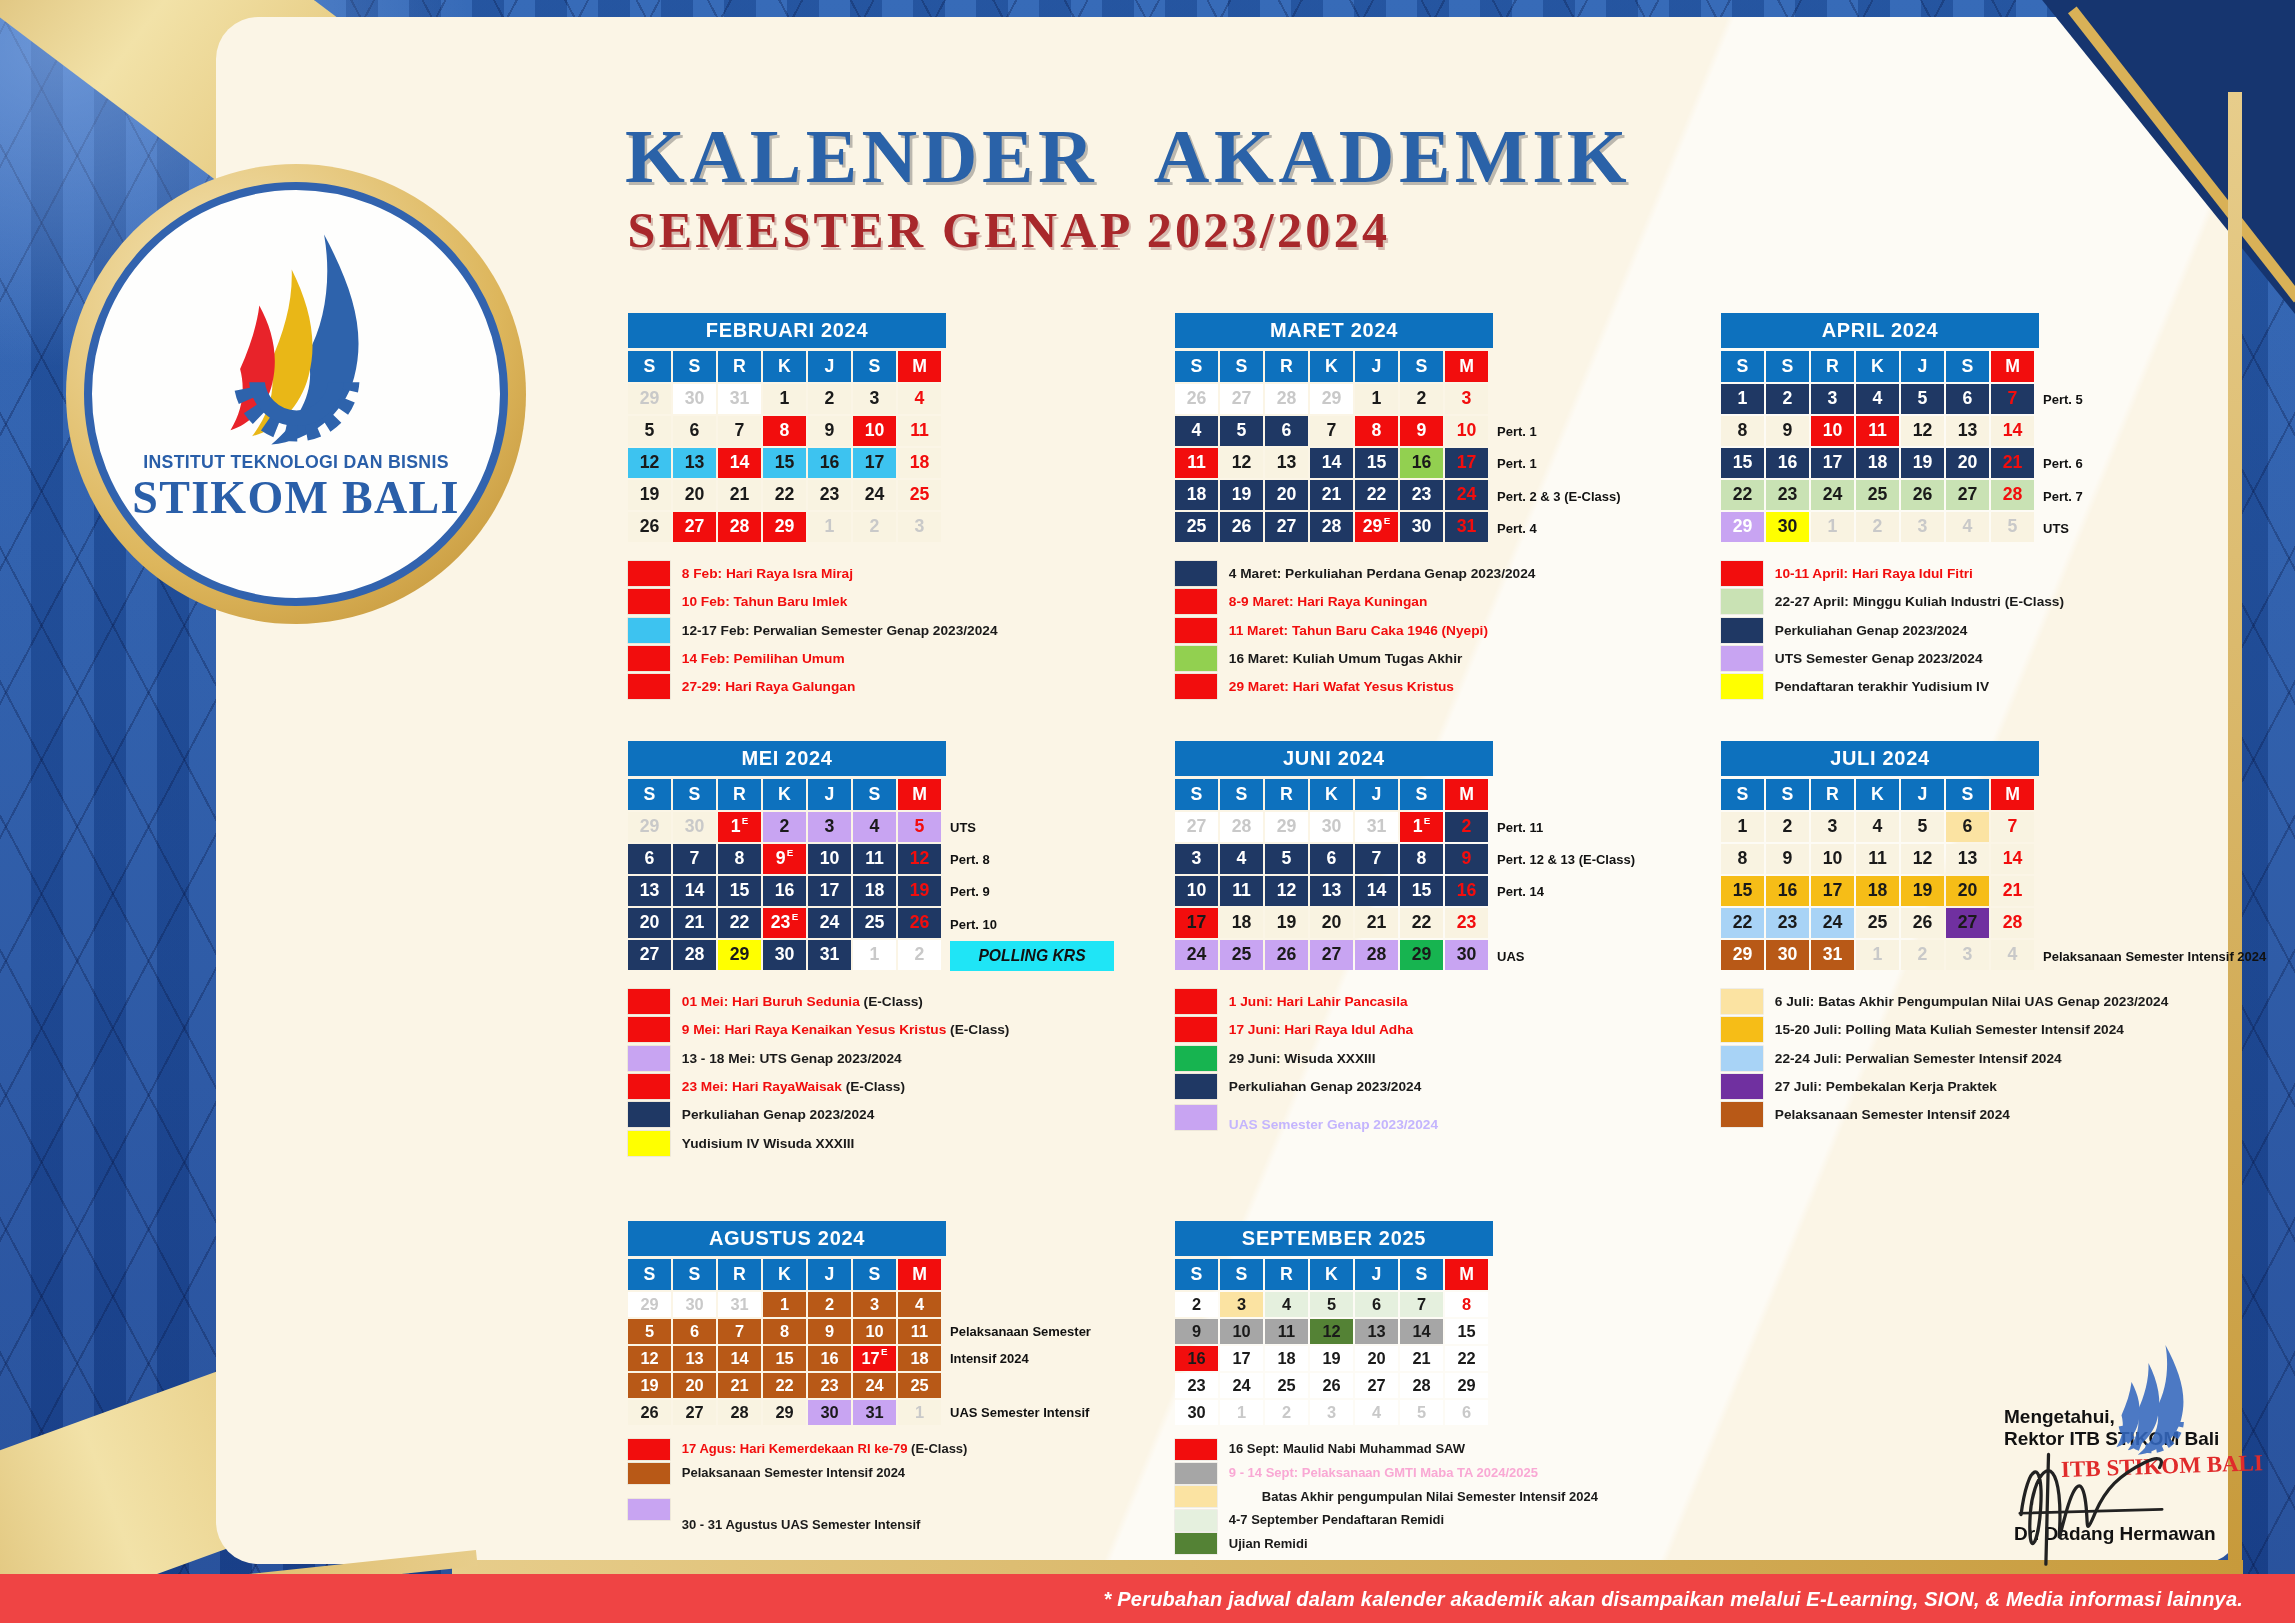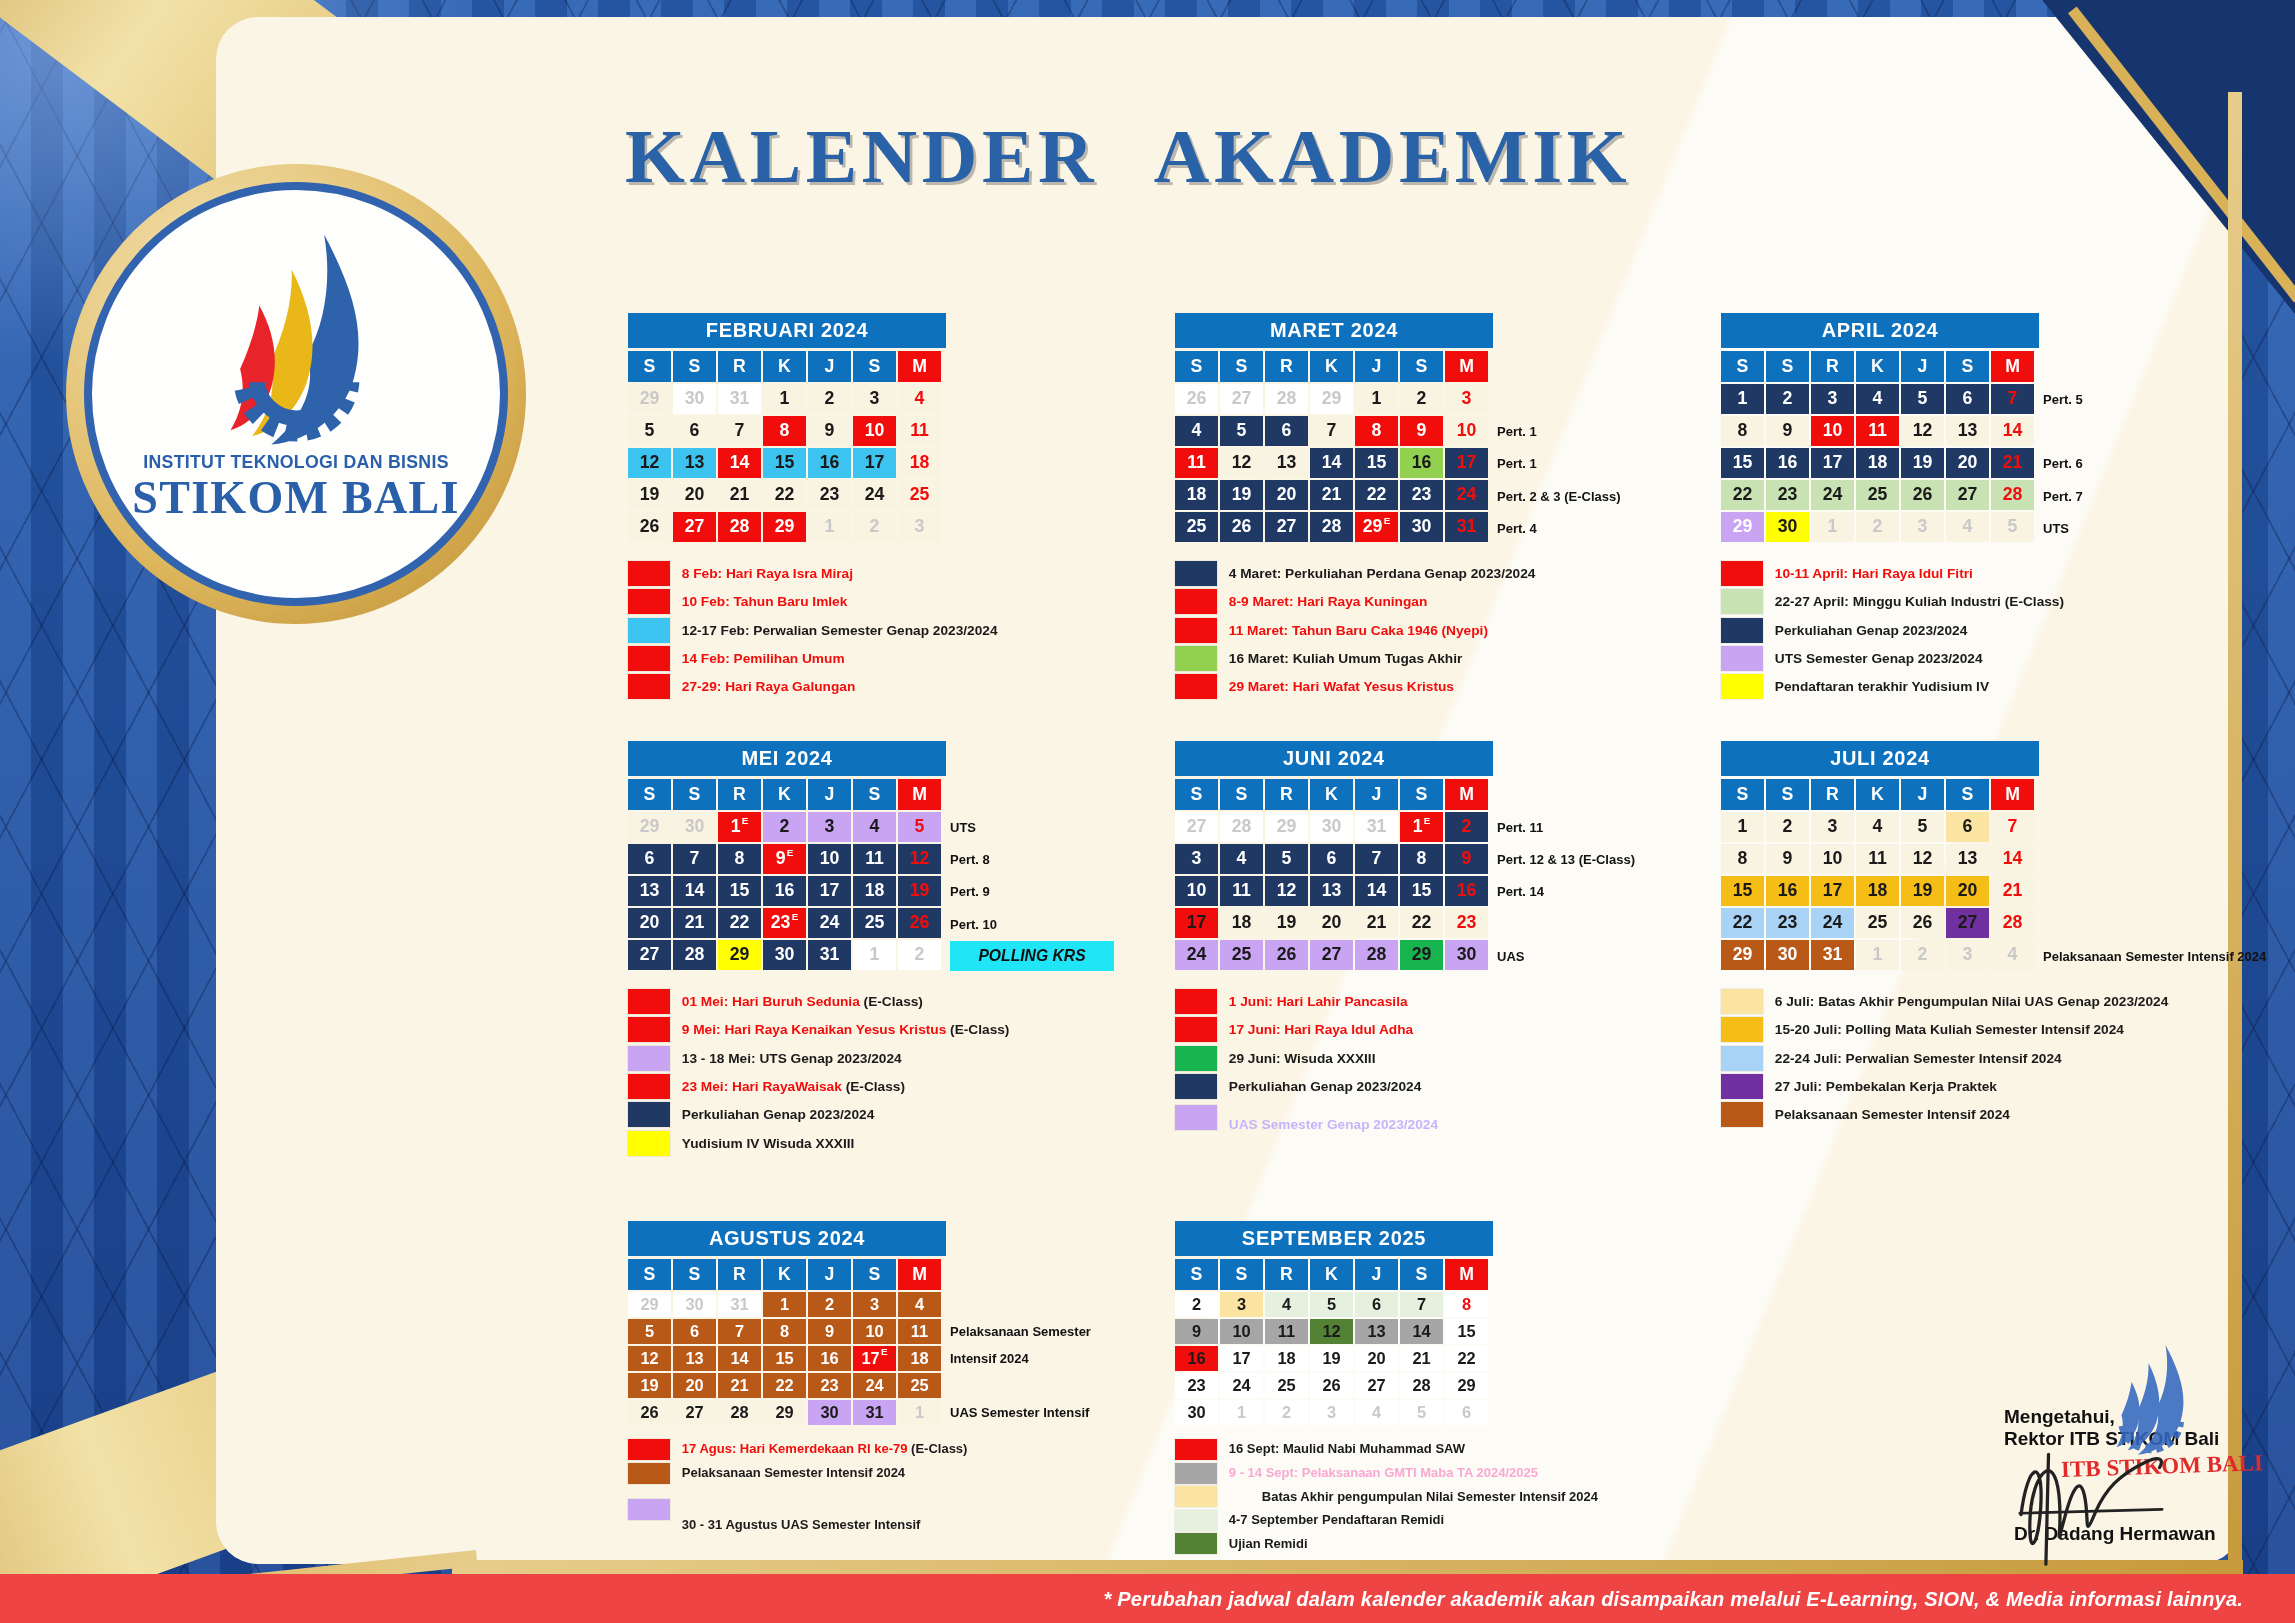--- a/index.html
+++ b/index.html
@@ -88,20 +88,21 @@
   <div class="ribbon2"></div>
   <div class="panel"></div>
   <div class="corner-tr"></div>
   <div class="corner-tr-gold"></div>
   <div class="edge-r"></div>
   <div class="edge-b"></div>
   <div class="edge-d"></div>
 
   <div class="titles">
     <h1>KALENDER AKADEMIK</h1>
+    <h2>SEMESTER GENAP 2023/2024</h2>
   </div>
 
   <div class="logo">
     <div class="gold"></div>
     <div class="disc">
       <svg width="183" height="216" viewBox="0 0 300 360">
         <path d="M196,6 C244,96 266,168 246,244 C230,306 172,350 108,356 C158,314 184,262 168,206 C200,150 208,74 196,6 Z" fill="#2E63AC"></path>
         <path d="M142,64 C172,124 186,184 170,242 C157,292 118,332 76,342 C108,300 116,258 106,220 C130,168 144,116 142,64 Z" fill="#E9B717"></path>
         <path d="M88,124 C110,164 120,208 110,252 C102,292 72,322 40,332 C62,296 64,260 56,230 C72,194 84,158 88,124 Z" fill="#E8232A"></path>
         <clipPath id="gclip1">

